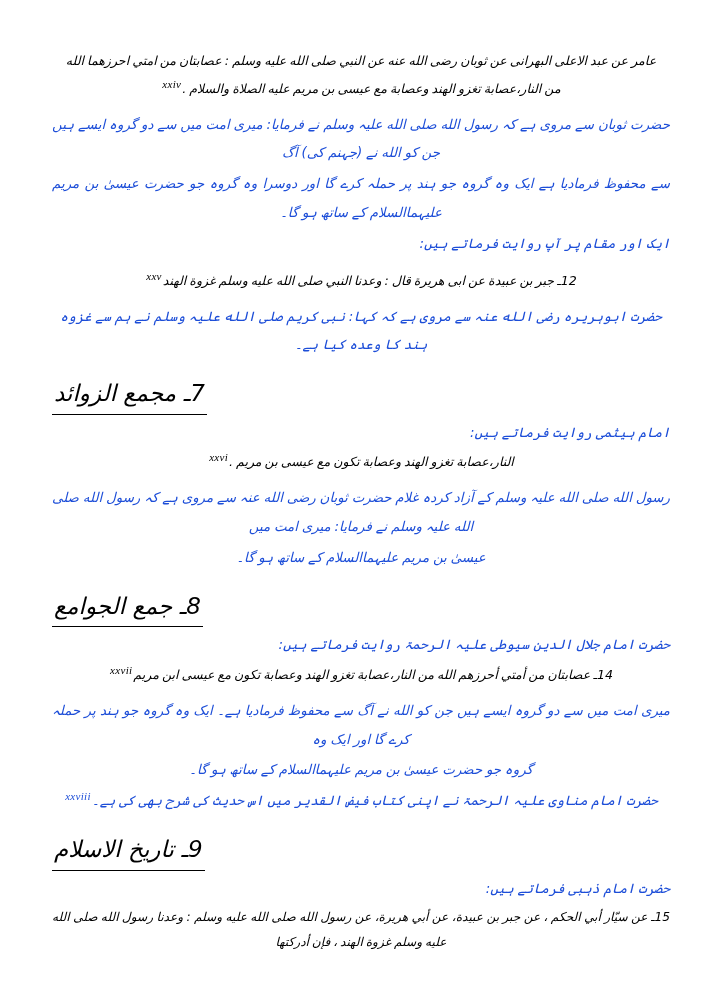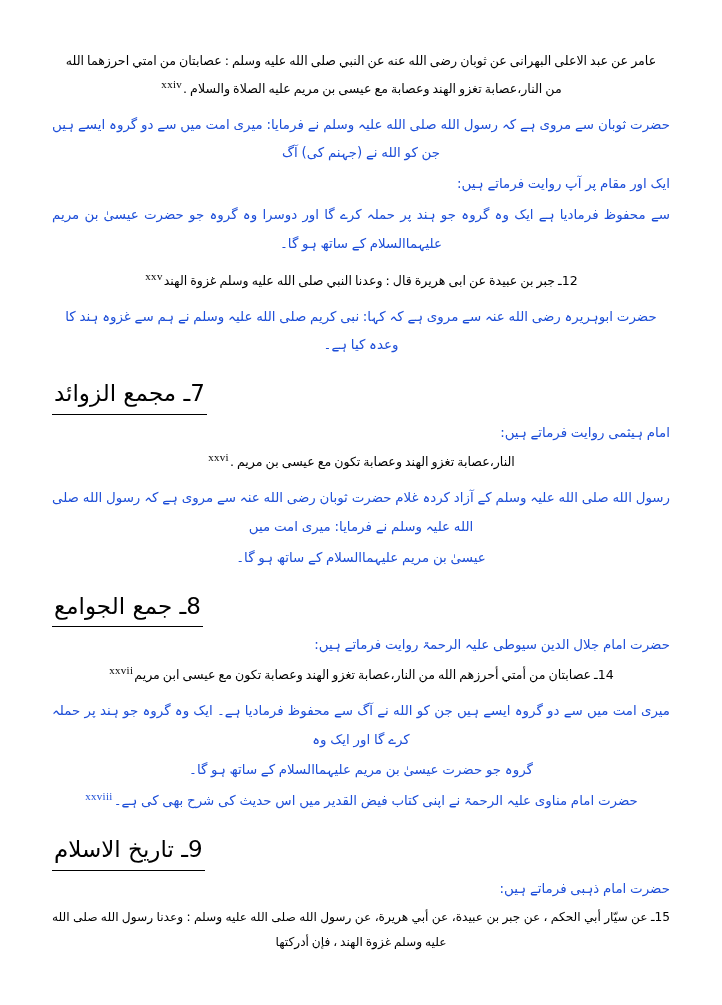--- a/index.html
+++ b/index.html
@@ -13,20 +13,21 @@
     color: #000000;
   }
   .page {
     position: relative;
     width: 722px;
     height: 1005px;
     margin: 0 auto;
     background: #ffffff;
     overflow: hidden;
     box-sizing: border-box;
+    font-style: italic;
   }
   .content {
     position: absolute;
     top: 48px;
     right: 52px;
     left: 52px;
     direction: rtl;
     text-align: justify;
   }
 
@@ -105,22 +106,22 @@
 
     <div class="block">
       <p class="arabic">عامر عن عبد الاعلی البهرانی عن ثوبان رضی الله عنه عن النبي صلی الله عليه وسلم : عصابتان من امتي احرزهما الله</p>
       <p class="arabic">
         <span>من النار،عصابة تغزو الهند وعصابة مع عيسی بن مريم عليه الصلاة والسلام .</span><sup class="fn">xxiv</sup>
       </p>
     </div>
 
     <div class="block">
       <p class="urdu">حضرت ثوبان سے مروی ہے کہ رسول الله صلی الله علیہ وسلم نے فرمایا: میری امت میں سے دو گروہ ایسے ہیں جن کو الله نے (جہنم کی) آگ</p>
+      <p class="urdu">سے محفوظ فرمادیا ہے ایک وہ گروہ جو ہند پر حملہ کرے گا اور دوسرا وہ گروہ جو حضرت عیسیٰ بن مریم علیہماالسلام کے ساتھ ہو گا۔</p>
       <p class="urdu right-line">ایک اور مقام پر آپ روایت فرماتے ہیں:</p>
-      <p class="urdu">سے محفوظ فرمادیا ہے ایک وہ گروہ جو ہند پر حملہ کرے گا اور دوسرا وہ گروہ جو حضرت عیسیٰ بن مریم علیہماالسلام کے ساتھ ہو گا۔</p>
     </div>
 
     <div class="block">
       <p class="arabic center-line" style="text-align:center;text-align-last:center;">
         <span>12ـ جبر بن عبيدة عن ابی هريرة قال : وعدنا النبي صلی الله عليه وسلم غزوة الهند</span><sup class="fn">xxv</sup>
       </p>
     </div>
     <div class="block">
       <p class="urdu center-line">حضرت ابوہریرہ رضی الله عنہ سے مروی ہے کہ کہا: نبی کریم صلی الله علیہ وسلم نے ہم سے غزوہ ہند کا وعدہ کیا ہے۔</p>
     </div>

